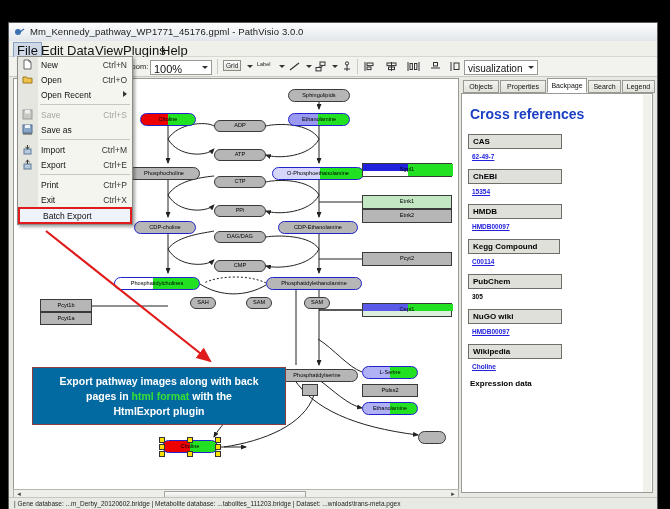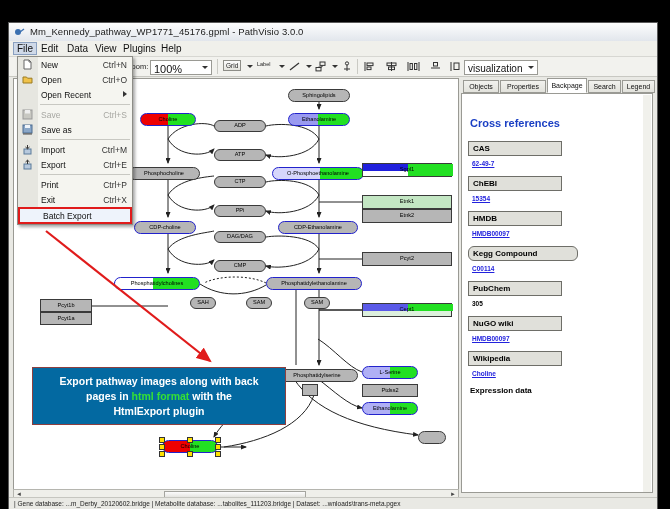--- a/index.html
+++ b/index.html
@@ -13,21 +13,21 @@
   
   .titlebar{position:absolute;left:0;top:0;width:100%;height:18px;
             background:linear-gradient(#fdfdfd,#e2e6ec);border-bottom:1px solid #b8bcc2;}
   .titlebar .tb-icon{position:absolute;left:5px;top:4px;width:11px;height:11px;}
   .titlebar .tb-text{position:absolute;left:21px;top:3px;font-size:9.5px;color:#1b1b1b;
             white-space:nowrap;letter-spacing:.1px;}
 
   
   .menubar{position:absolute;left:0;top:18px;width:100%;height:15px;background:#f0f0eb;
            border-bottom:1px solid #d7d7d2;}
-  .menubar .mi{position:absolute;top:1px;font-size:10px;color:#111;padding:1px 4px;cursor:default;}
+  .menubar .mi{position:absolute;top:1px;font-size:13px;color:#111;padding:1px 4px;cursor:default;}
   .menubar .mi.open{background:#cfd9e8;border:1px solid #8aa0c0;padding:0px 3px;}
 
   
   .toolbar{position:absolute;left:0;top:34px;width:100%;height:19px;background:#f2f2ee;
            border-bottom:1px solid #c8c8c2;}
   .tb-sep{position:absolute;top:2px;width:1px;height:15px;background:#cacac4;}
   .zoomlabel{position:absolute;left:118px;top:5px;font-size:7.5px;color:#222;}
   .zoomcombo{position:absolute;left:141px;top:3px;width:60px;height:13px;background:#fff;
              border:1px solid #9a9a94;font-size:11px;color:#111;}
   .zoomcombo span{position:absolute;left:3px;top:2px;}
@@ -98,21 +98,21 @@
   
   .rightpanel{position:absolute;left:452px;top:55px;width:192px;height:422px;}
   .tabstrip{position:absolute;left:0;top:0;width:100%;height:15px;}
   .tab{position:absolute;top:2px;height:13px;font-size:7px;color:#111;
        background:linear-gradient(#f2f2ee,#e2e2dc);border:1px solid #9a9a94;
        display:flex;align-items:center;justify-content:center;padding:0 3px;box-sizing:border-box;}
   .tab.sel{top:0;height:15px;background:#fff;border-bottom:1px solid #fff;font-weight:normal;}
   .panelbody{position:absolute;left:0;top:15px;width:192px;height:400px;background:#fff;
              border:1px solid #9a9a94;box-sizing:border-box;overflow:hidden;}
   .panelinner{position:absolute;left:6px;top:4px;width:178px;}
-  .xrefs-title{font-size:11px;font-weight:bold;color:#1a3fc4;margin:19px 0 12px 2px;}
+  .xrefs-title{font-size:14px;font-weight:bold;color:#1a3fc4;margin:8px 0 12px 2px;}
   .xr-head{width:94px;height:15px;background:#e0e0da;border:1px solid #6e6e68;
            font-size:8px;font-weight:bold;color:#000;display:flex;align-items:center;
            padding-left:4px;box-sizing:border-box;margin-bottom:4px;}
   .xr-val{font-size:6.5px;color:#2222dd;margin:0 0 9px 4px;}
   .xr-val.link{text-decoration:underline;font-weight:bold;}
   .xr-val.plain{color:#000;text-decoration:none;font-weight:bold;}
   .expr{font-size:8px;font-weight:bold;color:#000;margin:4px 0 0 2px;}
   .vscroll{position:absolute;right:1px;top:1px;width:8px;height:398px;background:#f1f1ec;}
 
   
@@ -431,21 +431,21 @@
 
         <div class="xr-head">CAS</div>
         <div class="xr-val link">62-49-7</div>
 
         <div class="xr-head">ChEBI</div>
         <div class="xr-val link">15354</div>
 
         <div class="xr-head">HMDB</div>
         <div class="xr-val link">HMDB00097</div>
 
-        <div class="xr-head" style="width:110px;border-radius:6px;">Kegg Compound</div>
+        <div class="xr-head" style="width:92px;">Kegg Compound</div>
         <div class="xr-val link">C00114</div>
 
         <div class="xr-head">PubChem</div>
         <div class="xr-val plain">305</div>
 
         <div class="xr-head">NuGO wiki</div>
         <div class="xr-val link">HMDB00097</div>
 
         <div class="xr-head">Wikipedia</div>
         <div class="xr-val link">Choline</div>

